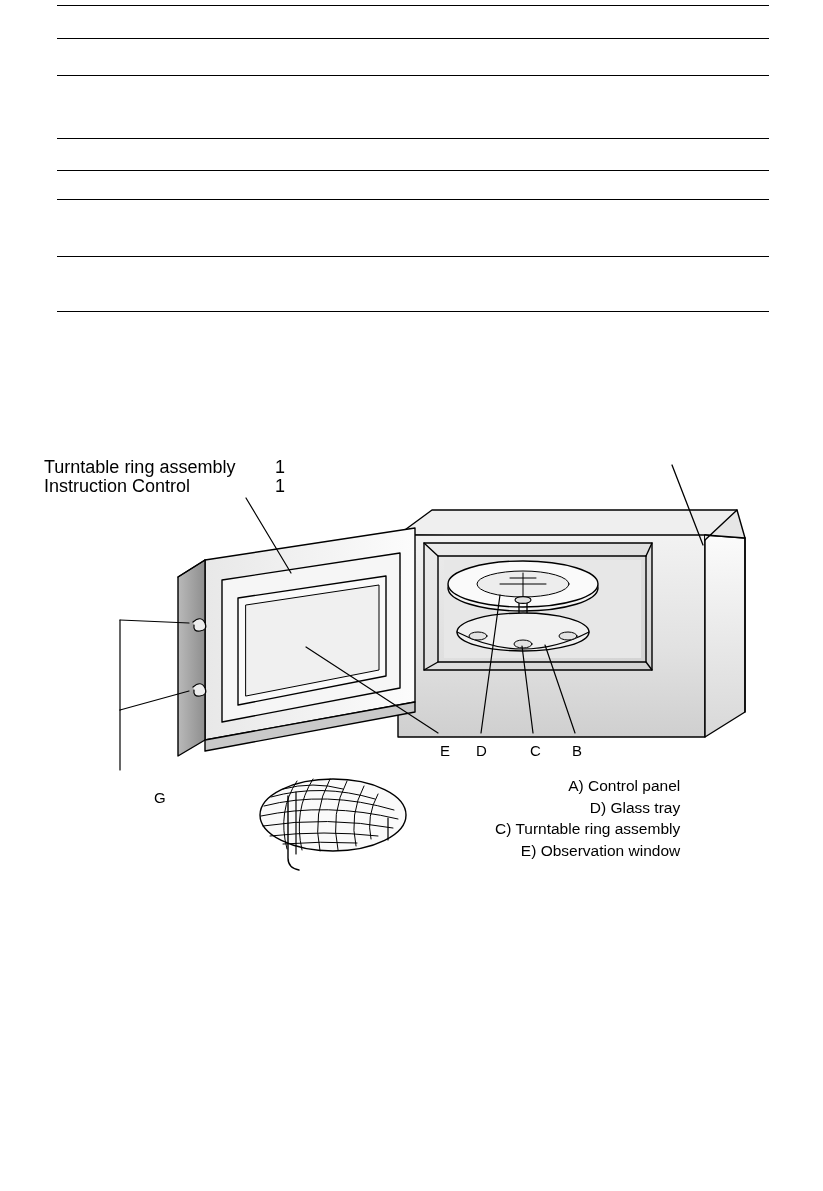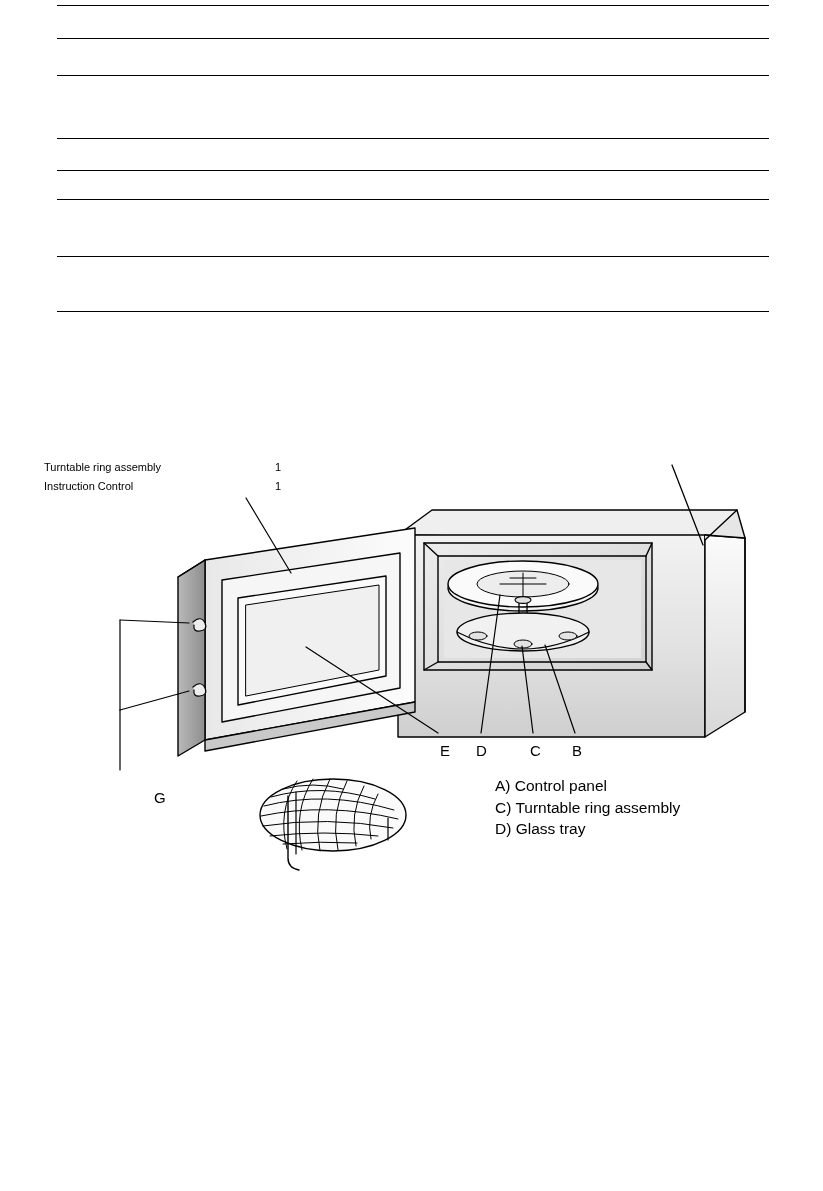--- a/index.html
+++ b/index.html
@@ -31,21 +31,21 @@
     height: 0;
     border-top: 1.6px solid #000;
   }
 
   
   .parts-list {
     position: absolute;
     left: 44px;
     top: 458px;
     width: 330px;
-    font-size: 11px;
+    font-size: 18px;
     line-height: 19px;
   }
   .parts-row {
     position: relative;
     height: 19px;
     white-space: nowrap;
   }
   .parts-name {
     position: absolute;
     left: 0;
@@ -72,20 +72,21 @@
   
   .legend {
     position: absolute;
     left: 495px;
     top: 775px;
     font-size: 15.5px;
     line-height: 21.5px;
   }
   .legend-item {
     white-space: nowrap;
+    text-align: right;
   }
 
   
   .callout {
     position: absolute;
     font-size: 15px;
     line-height: 15px;
   }
 </style>
 </head>
@@ -236,15 +237,16 @@
 </div>
 
 <div class="callout" style="left:440px; top:743px;">E</div>
 <div class="callout" style="left:476px; top:743px;">D</div>
 <div class="callout" style="left:530px; top:743px;">C</div>
 <div class="callout" style="left:572px; top:743px;">B</div>
 <div class="callout" style="left:154px; top:790px;">G</div>
 
 <div class="legend">
   <div class="legend-item">A) Control panel</div>
+  <div class="legend-item">D) Glass tray</div>
   <div class="legend-item">C) Turntable ring assembly</div>
-  <div class="legend-item">D) Glass tray</div>
+  <div class="legend-item">E) Observation window</div>
 </div>
 
 </body></html>

